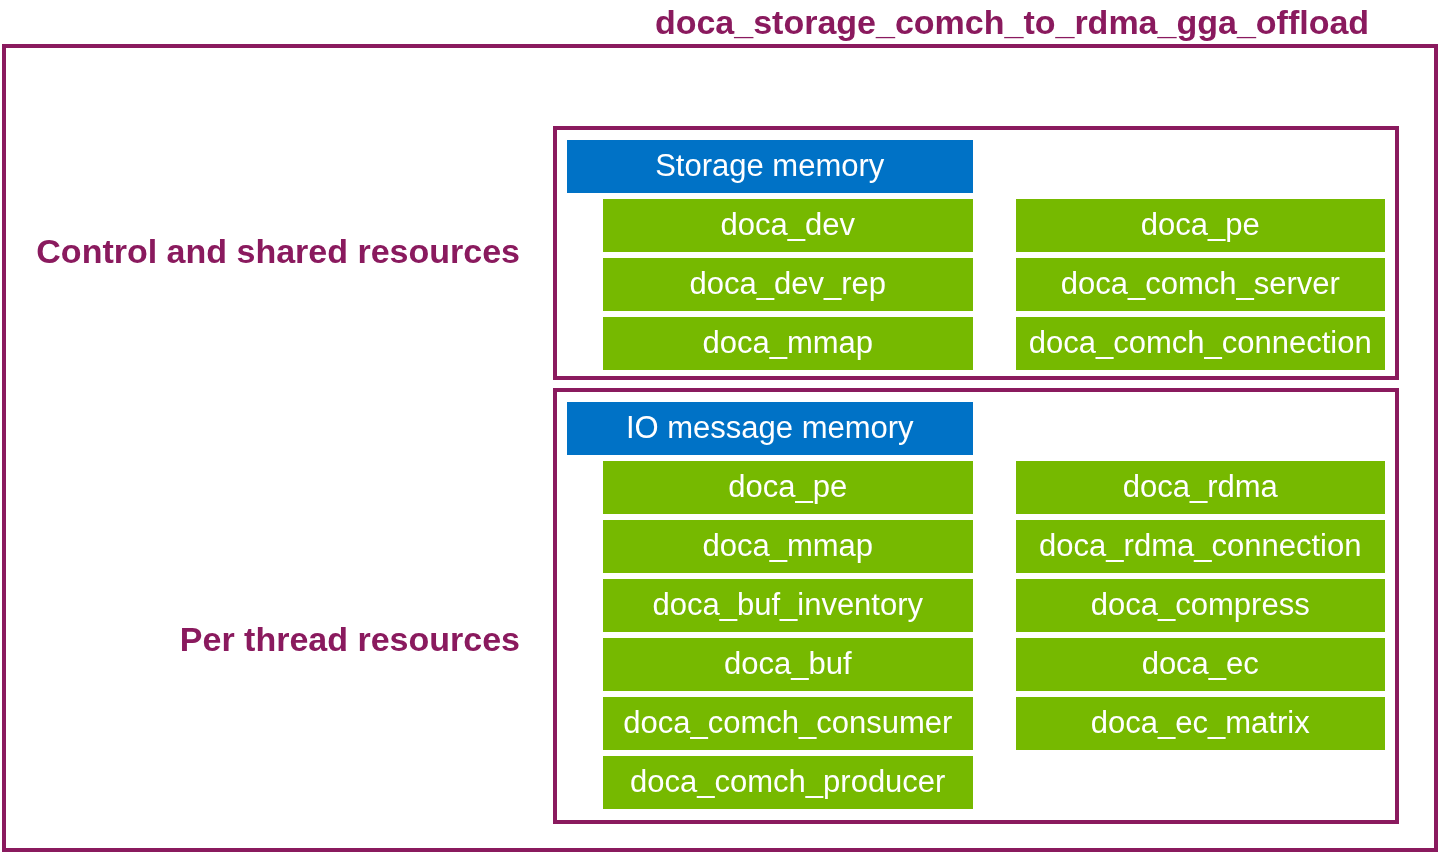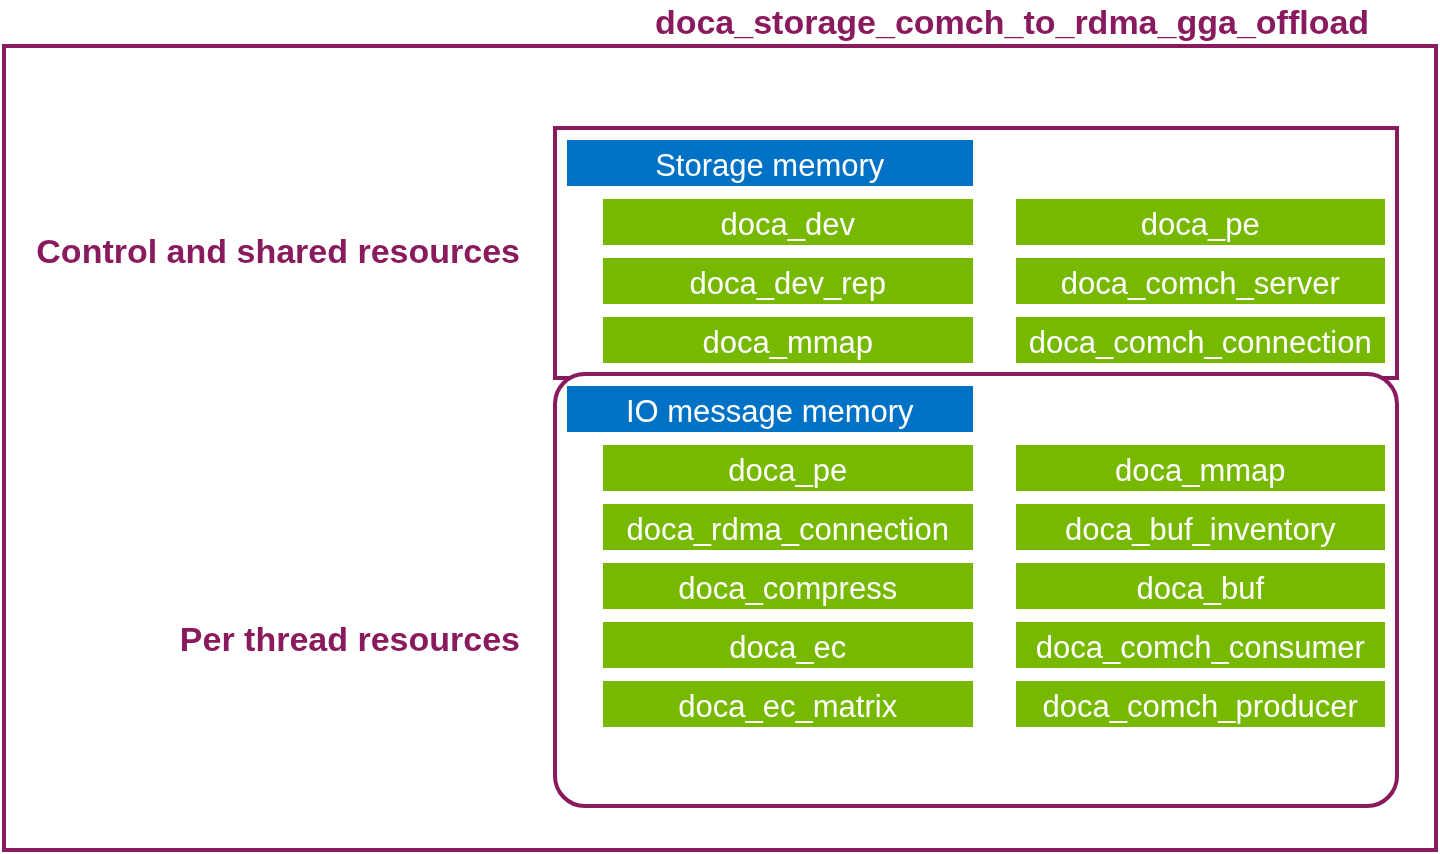--- a/index.html
+++ b/index.html
@@ -61,23 +61,23 @@
     background: #ffffff;
     display: grid;
     grid-template-columns: 1fr 1fr;
     column-gap: 7px;
     row-gap: 8px;
     grid-auto-rows: 51px;
     padding: 10px;
     align-content: start;
   }
   .inner-box.box-0 { top: 126px; height: 254px; }
-  .inner-box.box-1 { top: 372px; height: 436px; border-radius: 32px; }
+  .inner-box.box-1 { top: 388px; height: 436px; }
   .cell {
-    height: 46px;
+    height: 53px;
     line-height: 51px;
     text-align: center;
     font-size: 31px;
     color: #ffffff;
     white-space: nowrap;
     overflow: hidden;
   }
   .cell.header { background: var(--blue, #0072C6); }
   .cell.green  { background: var(--green, #76B900); margin-left: 36px; }
   .cell.blank  { background: transparent; }
@@ -102,20 +102,21 @@
       <div class="cell green">doca_dev_rep</div>
       <div class="cell green">doca_comch_server</div>
       <div class="cell green">doca_mmap</div>
       <div class="cell green">doca_comch_connection</div>
     </div>
 
   <div class="inner-box box-1">
       <div class="cell header">IO message memory</div>
       <div class="cell blank"></div>
       <div class="cell green">doca_pe</div>
+      <div class="cell green">doca_rdma</div>
       <div class="cell green">doca_mmap</div>
       <div class="cell green">doca_rdma_connection</div>
       <div class="cell green">doca_buf_inventory</div>
       <div class="cell green">doca_compress</div>
       <div class="cell green">doca_buf</div>
       <div class="cell green">doca_ec</div>
       <div class="cell green">doca_comch_consumer</div>
       <div class="cell green">doca_ec_matrix</div>
       <div class="cell green">doca_comch_producer</div>
       <div class="cell blank"></div>

